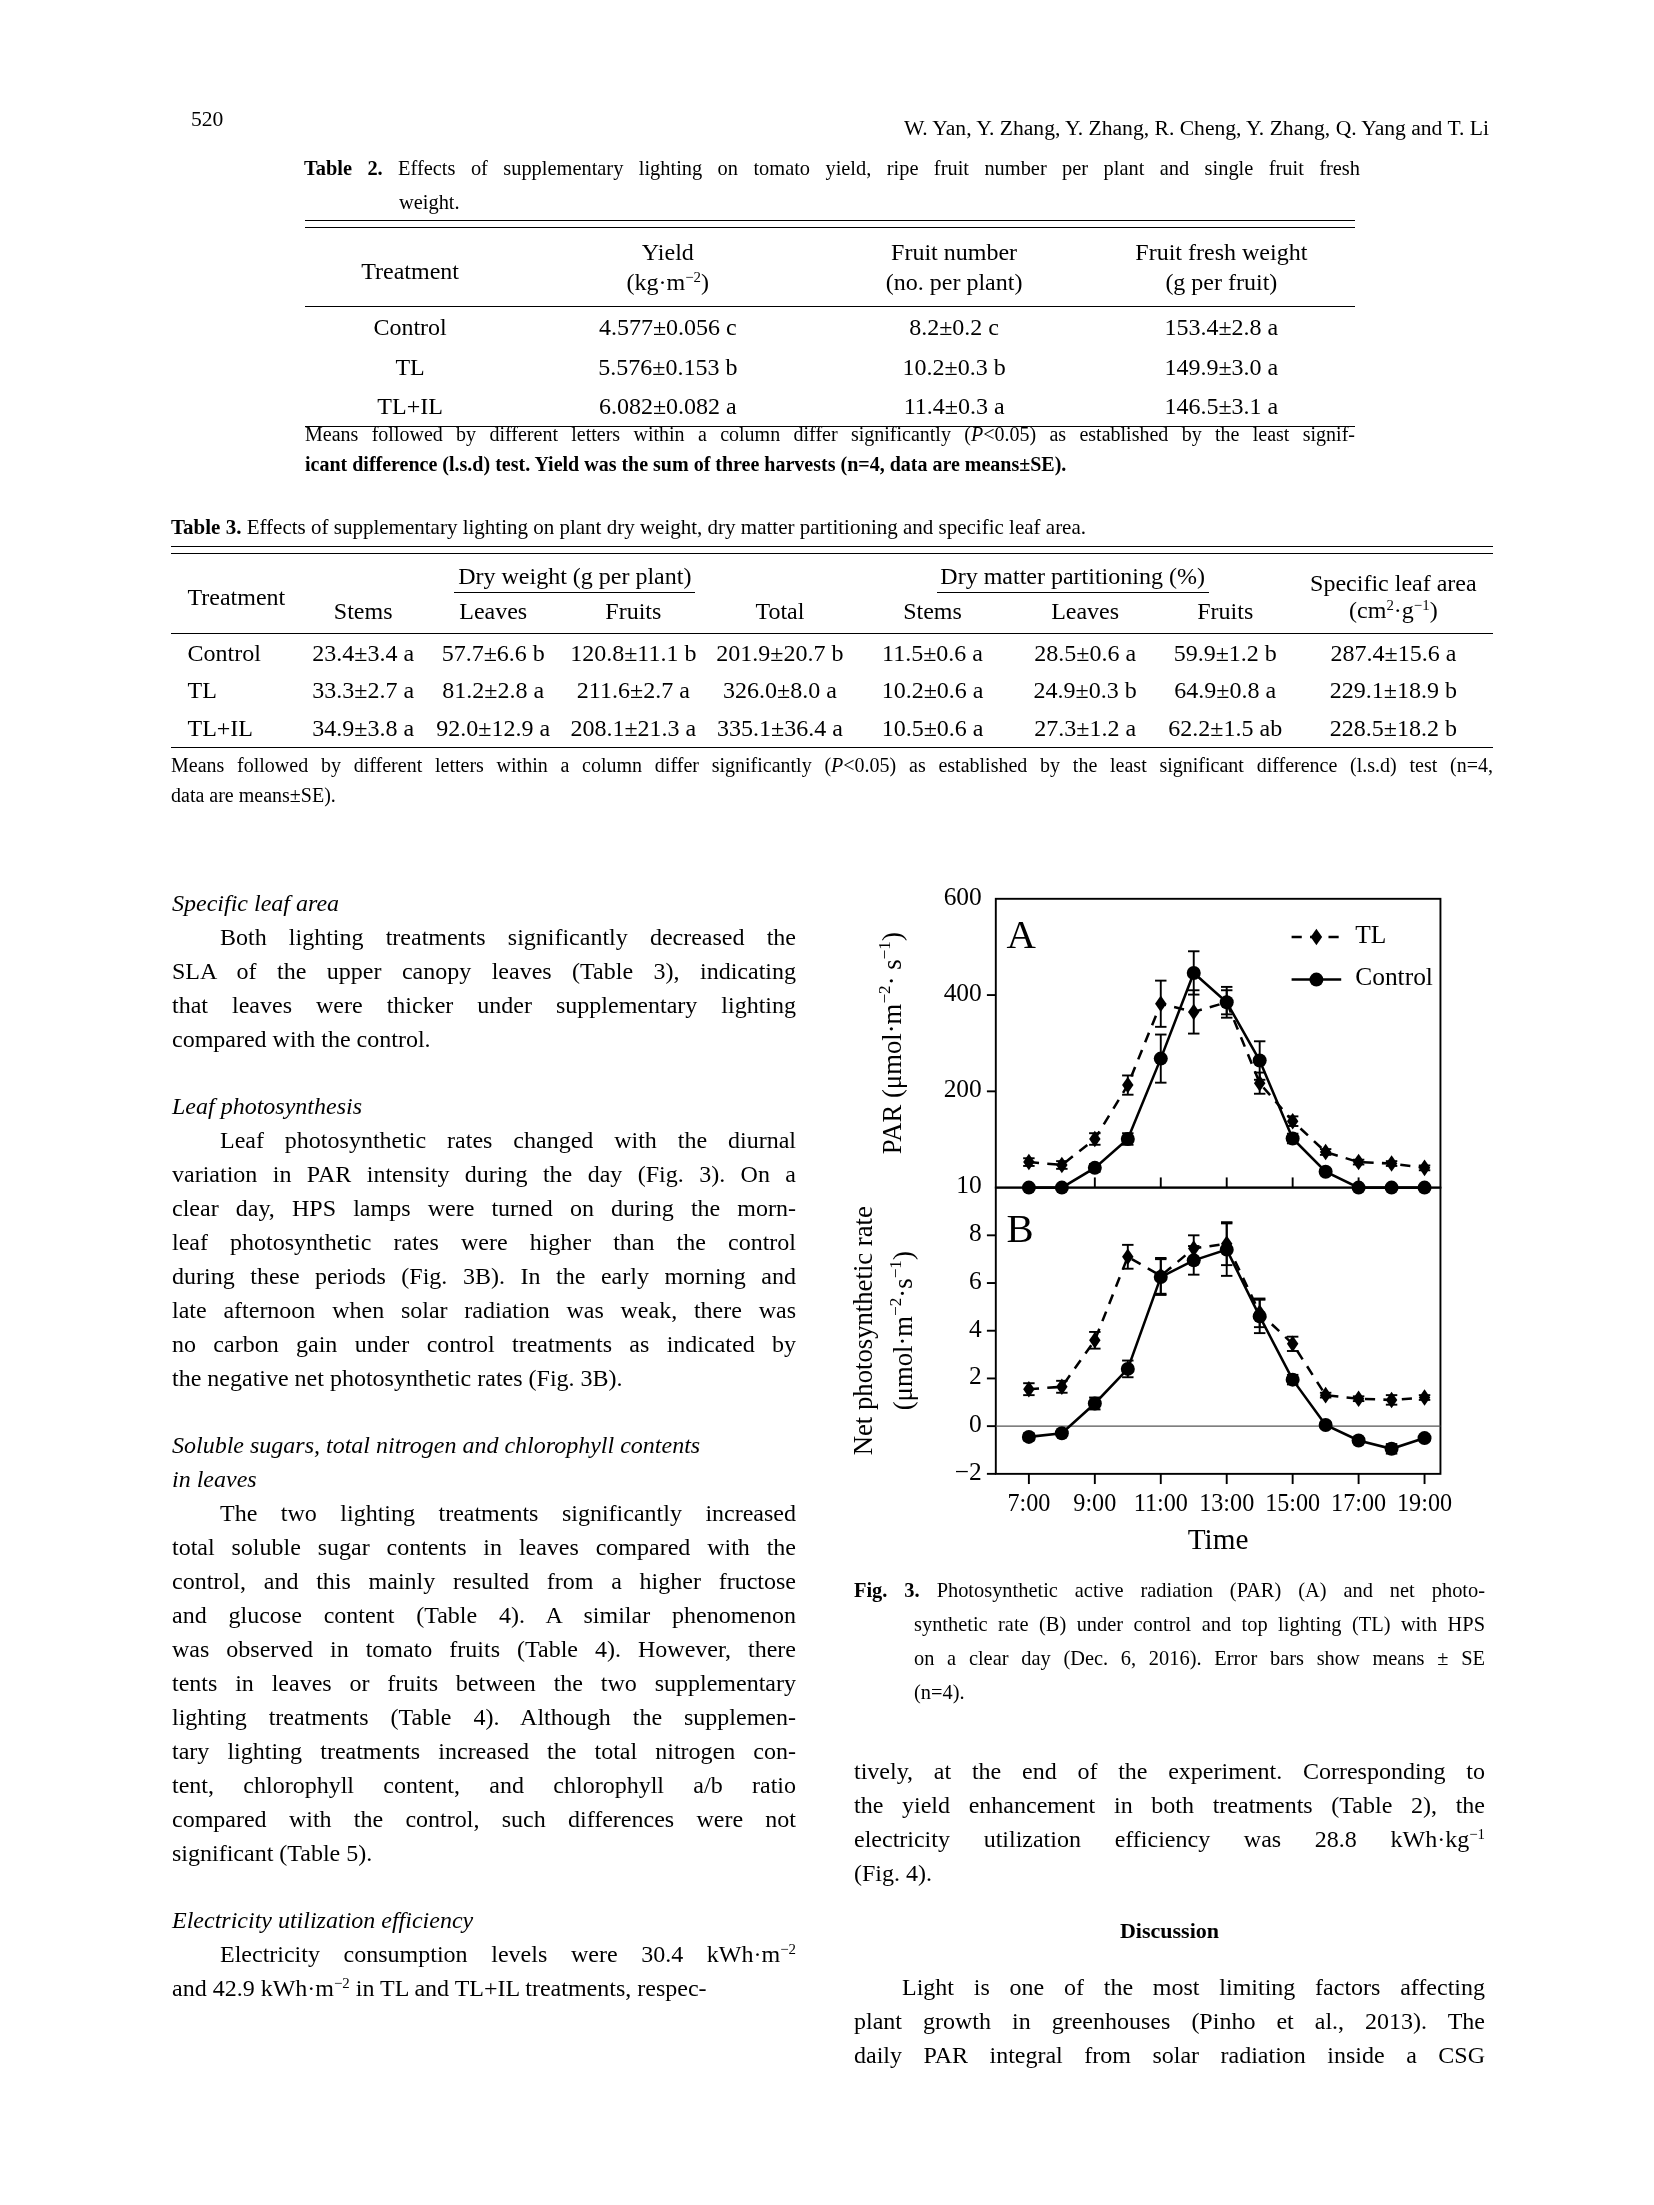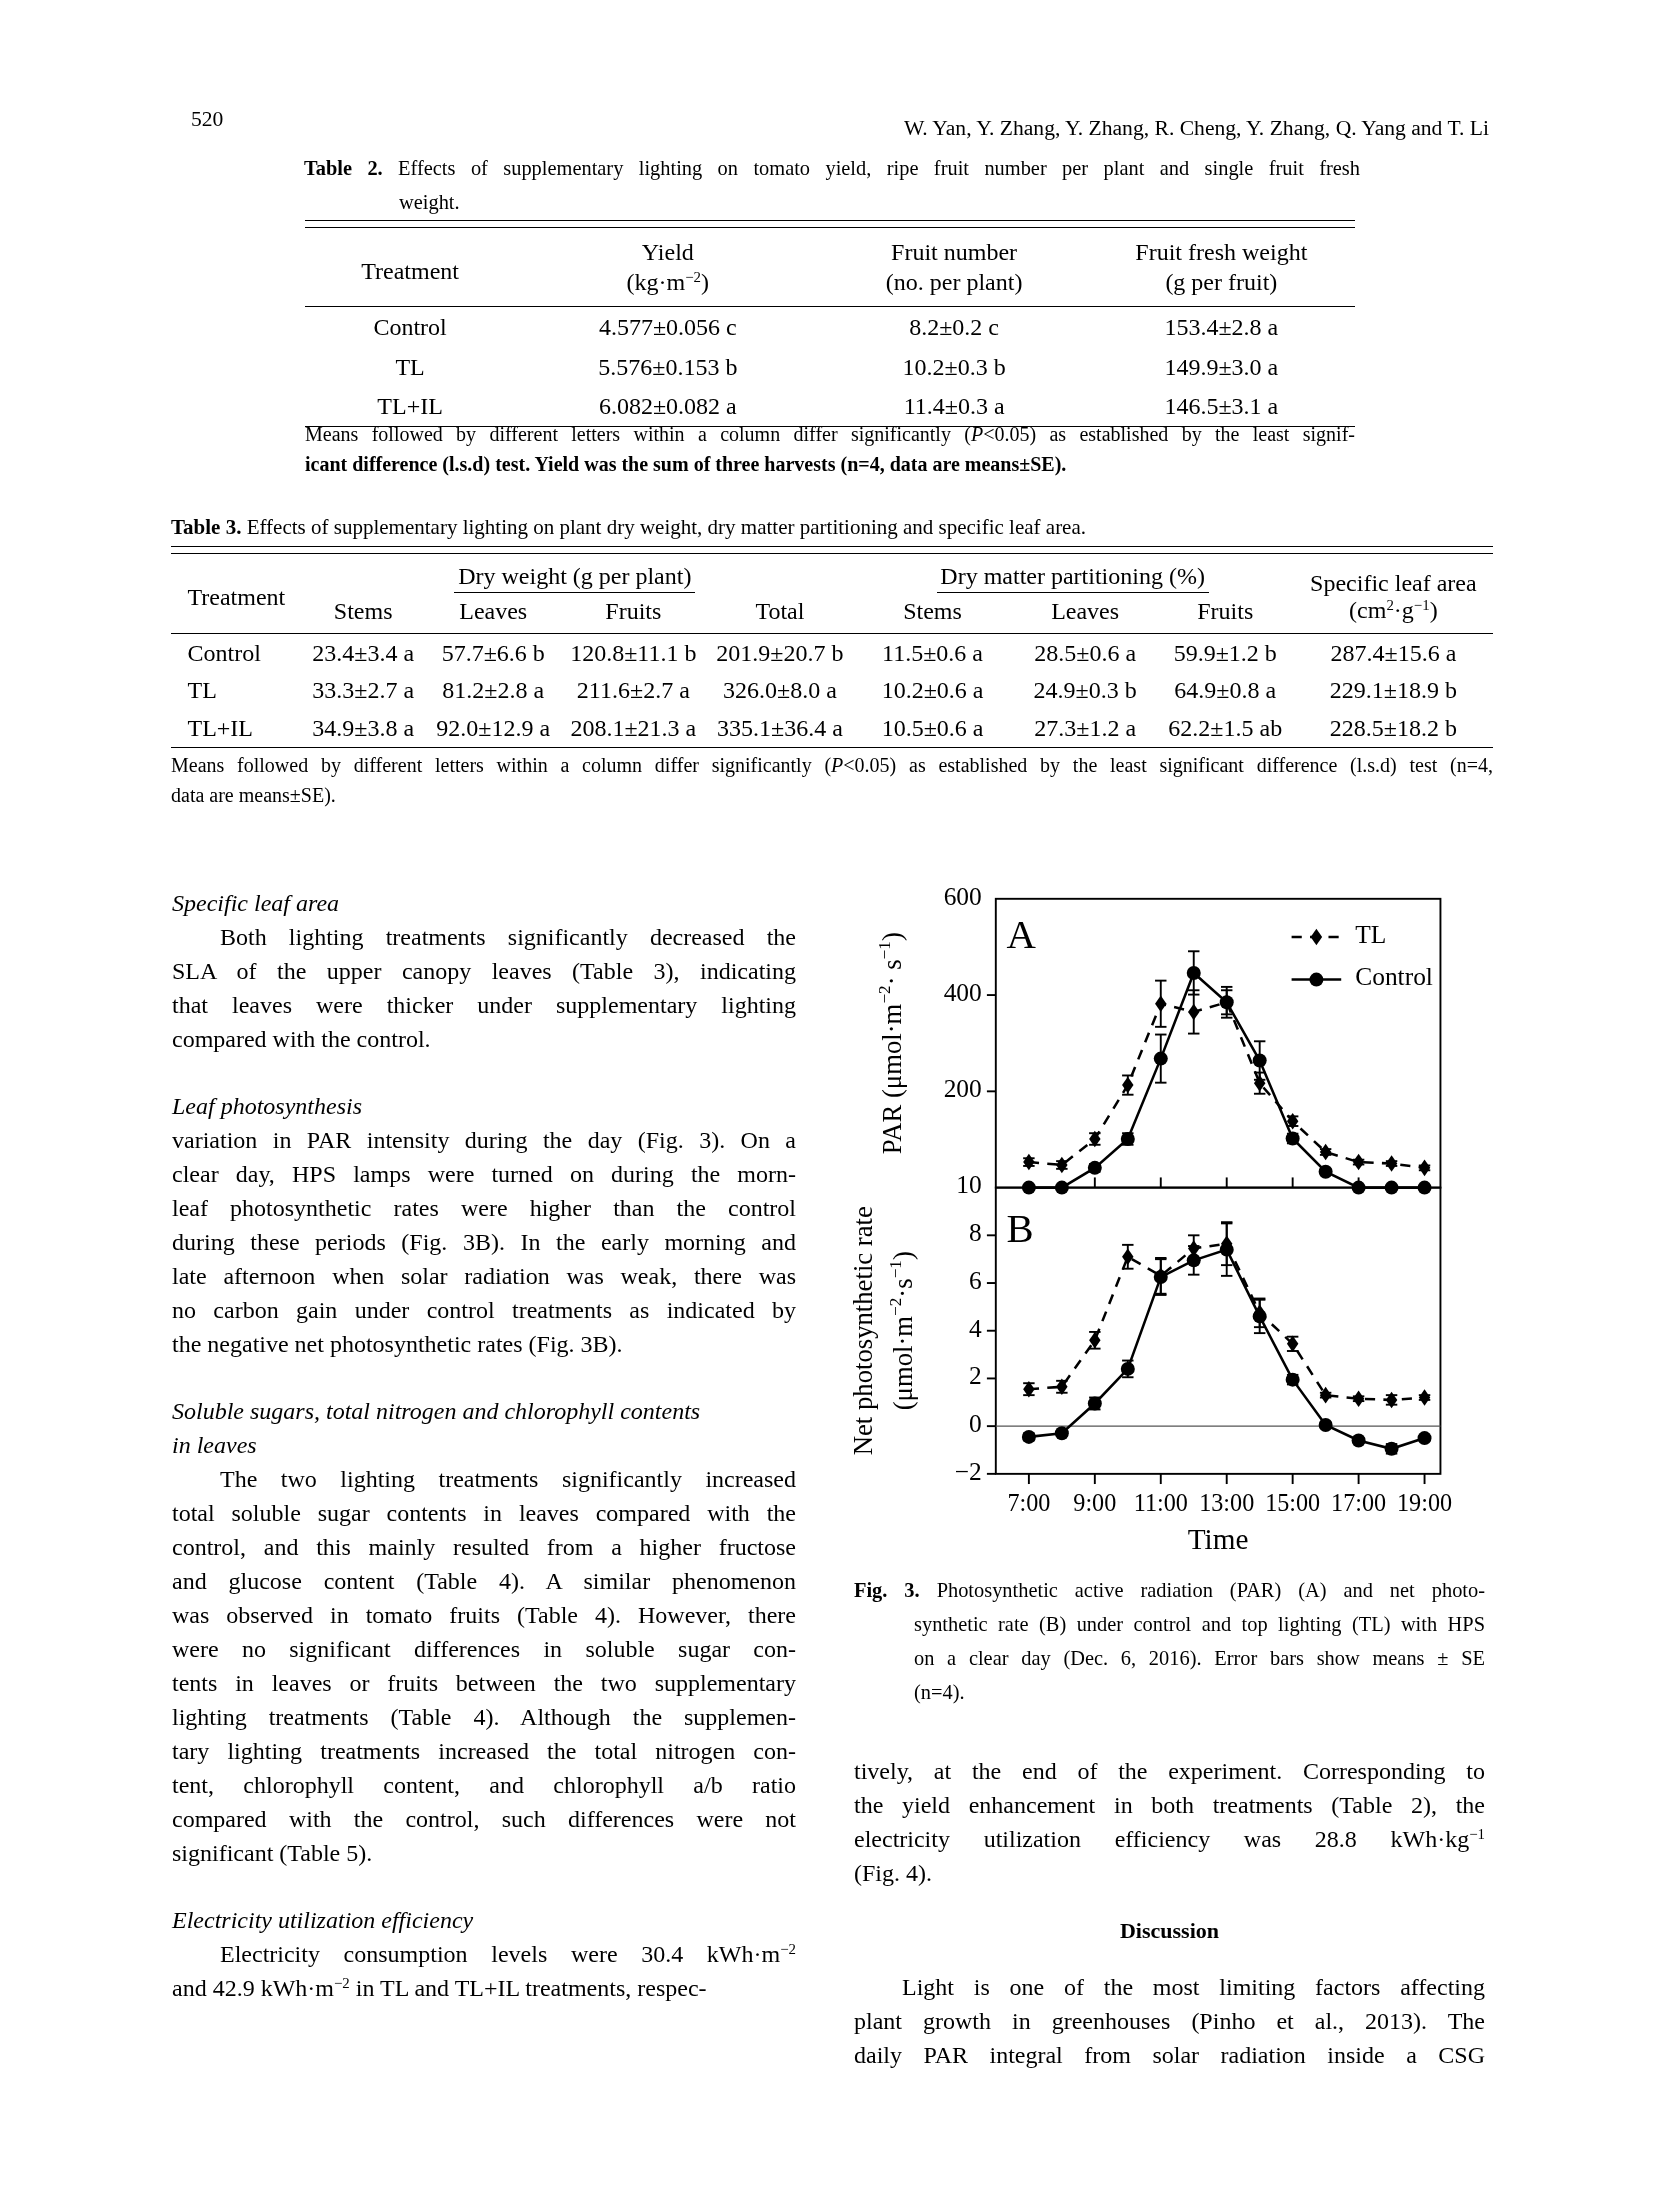--- a/index.html
+++ b/index.html
@@ -186,37 +186,37 @@
   <div class="abs body-text" style="left:172px;top:886px;width:624px;">
       <div class="sec para">
         <div class="shead">Specific leaf area</div>
         <div class="line ind">Both lighting treatments significantly decreased the</div>
         <div class="line">SLA of the upper canopy leaves (Table 3), indicating</div>
         <div class="line">that leaves were thicker under supplementary lighting</div>
         <div class="line last">compared with the control.</div>
       </div>
       <div class="sec para">
         <div class="shead">Leaf photosynthesis</div>
+        <div class="line ind">Leaf photosynthetic rates changed with the diurnal</div>
         <div class="line">variation in PAR intensity during the day (Fig. 3). On a</div>
         <div class="line">clear day, HPS lamps were turned on during the morn-</div>
         <div class="line">leaf photosynthetic rates were higher than the control</div>
         <div class="line">during these periods (Fig. 3B). In the early morning and</div>
         <div class="line">late afternoon when solar radiation was weak, there was</div>
         <div class="line">no carbon gain under control treatments as indicated by</div>
         <div class="line last">the negative net photosynthetic rates (Fig. 3B).</div>
       </div>
       <div class="sec para">
         <div class="shead">Soluble sugars, total nitrogen and chlorophyll contents</div>
         <div class="shead">in leaves</div>
         <div class="line ind">The two lighting treatments significantly increased</div>
         <div class="line">total soluble sugar contents in leaves compared with the</div>
         <div class="line">control, and this mainly resulted from a higher fructose</div>
         <div class="line">and glucose content (Table 4). A similar phenomenon</div>
         <div class="line">was observed in tomato fruits (Table 4). However, there</div>
-        <div class="line">were no significant differences in soluble sugar con-</div>
         <div class="line">tents in leaves or fruits between the two supplementary</div>
         <div class="line">lighting treatments (Table 4). Although the supplemen-</div>
         <div class="line">tary lighting treatments increased the total nitrogen con-</div>
         <div class="line">tent, chlorophyll content, and chlorophyll a/b ratio</div>
         <div class="line">compared with the control, such differences were not</div>
         <div class="line last">significant (Table 5).</div>
       </div>
       <div class="sec para">
         <div class="shead">Electricity utilization efficiency</div>
         <div class="line ind"><span>Electricity consumption levels were 30.4 kWh·m</span><span class="sup">−2</span></div>

